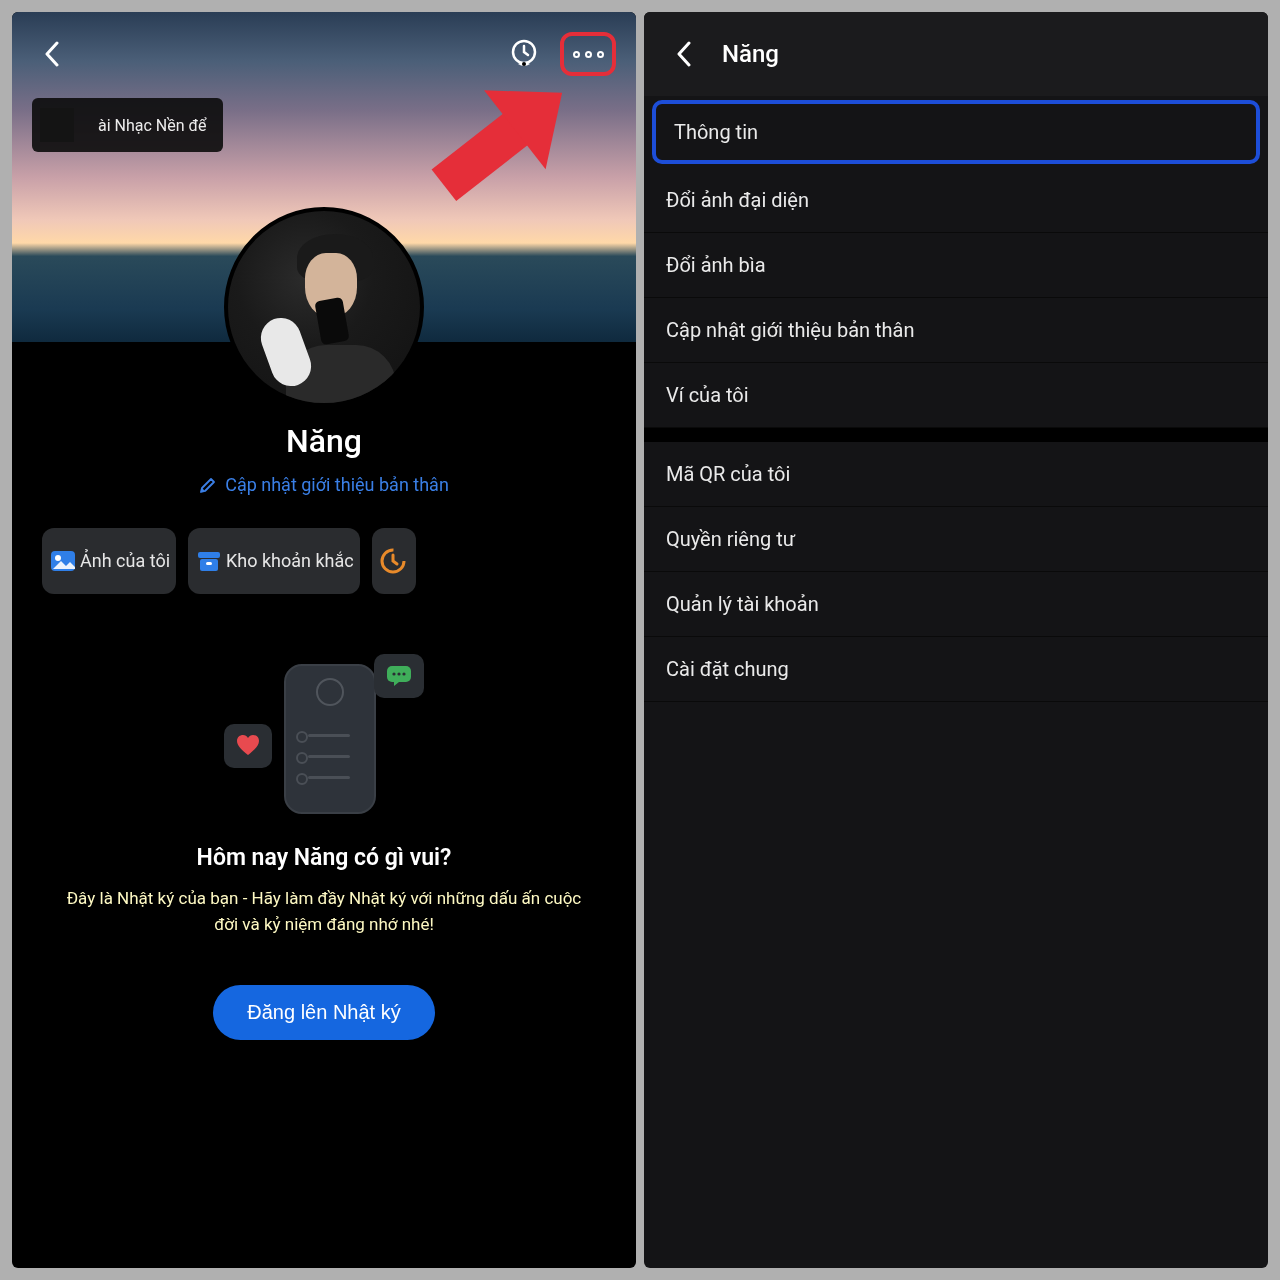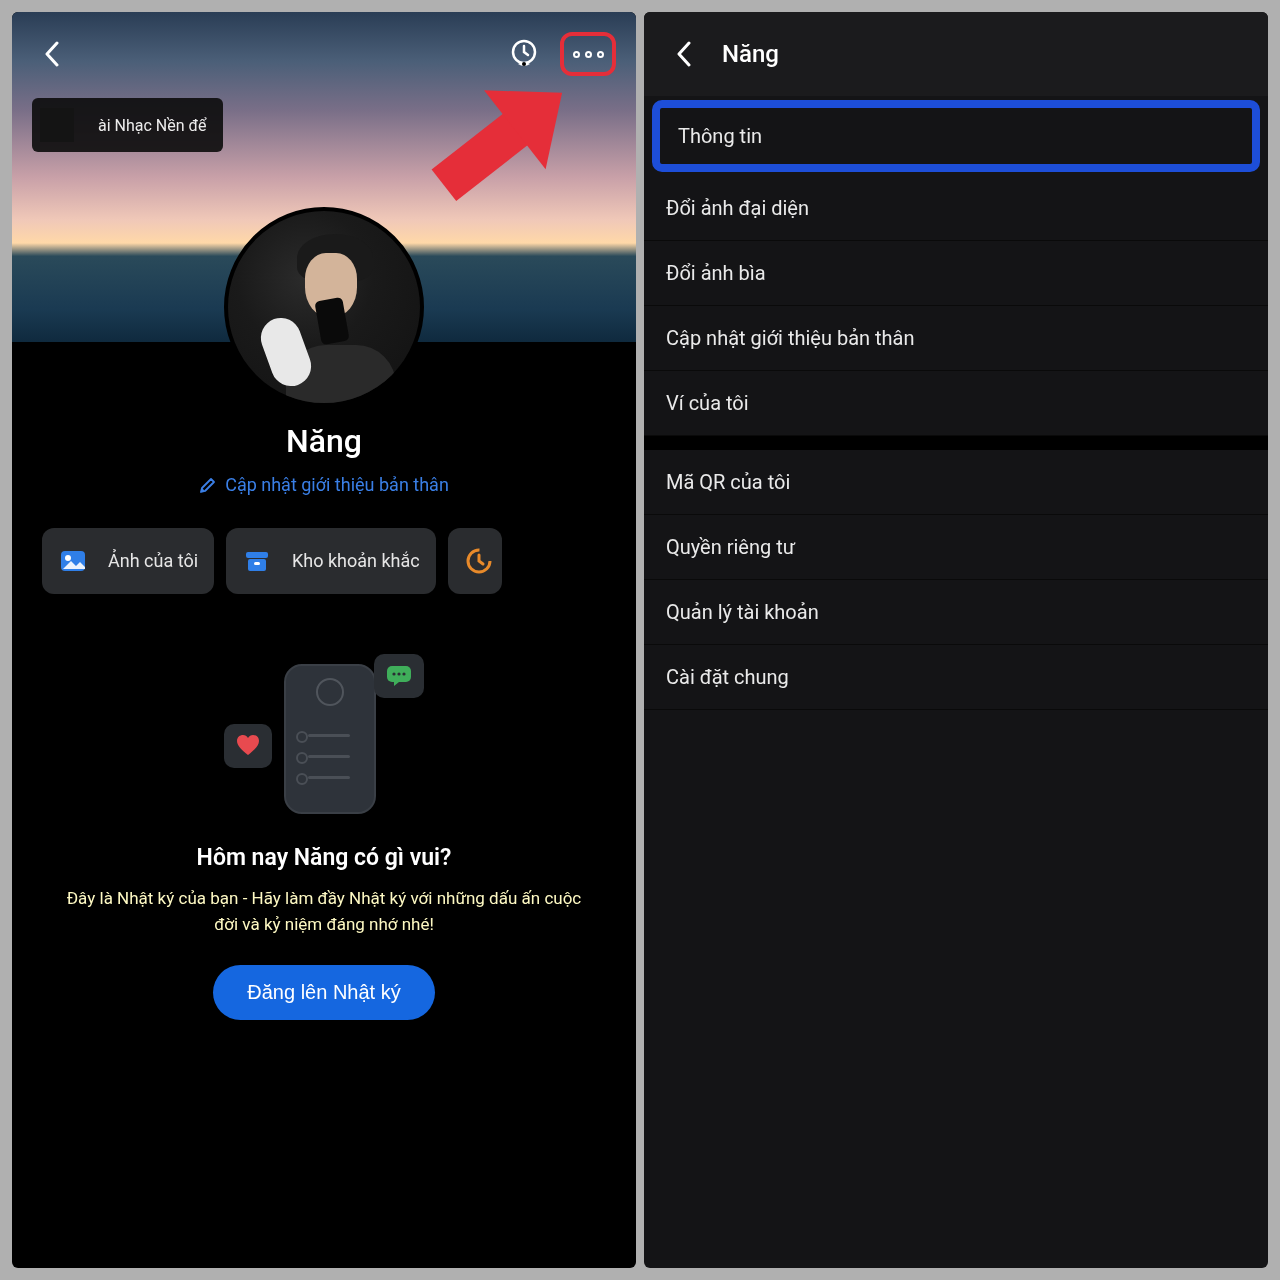--- a/index.html
+++ b/index.html
@@ -162,24 +162,24 @@
     cursor: pointer;
   }
   .chips {
     display: flex;
     gap: 12px;
     padding: 30px 20px 0 30px;
   }
   .chip {
     background: #2a2c2f;
     border-radius: 12px;
-    padding: 18px 16px;
-    display: flex;
-    align-items: center;
-    gap: 20px;
+    padding: 18px 6px;
+    display: flex;
+    align-items: center;
+    gap: 2px;
     font-size: 18px;
     color: #e6e6e6;
     cursor: pointer;
     white-space: nowrap;
   }
   .chip.partial { padding-right:8px; }
   .chip-icon {
     width: 30px; height: 30px;
     display:flex; align-items:center; justify-content:center;
   }
@@ -236,21 +236,21 @@
   }
   .diary-sub {
     text-align:center;
     color:#fef9c3;
     font-size:17px;
     line-height:1.55;
     padding: 14px 50px 0 50px;
   }
   .post-btn {
     display:block;
-    margin: 28px auto 0 auto;
+    margin: 48px auto 0 auto;
     background:#1567e0;
     color:#fff;
     font-size:20px;
     font-weight:500;
     padding:16px 34px;
     border:none;
     border-radius:40px;
     cursor:pointer;
   }
 
@@ -271,21 +271,21 @@
   }
   .menu-item {
     padding: 20px 22px;
     font-size: 20px;
     color:#eaeaea;
     border-bottom: 1px solid #0a0a0a;
     cursor:pointer;
   }
   .menu-item.highlight {
     margin: 4px 8px;
-    border: 8px solid #1d4ed8;
+    border: 4px solid #1d4ed8;
     border-radius: 10px;
     padding: 16px 18px;
   }
   .section-gap {
     height: 14px;
     background:#000;
   }
   .section-head {
     padding: 20px 22px 10px 22px;
     color:#2f8fe8;

